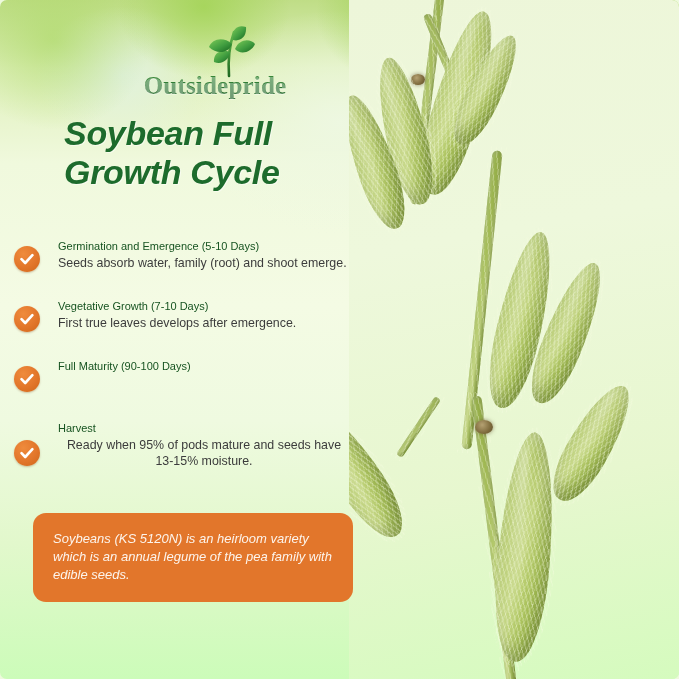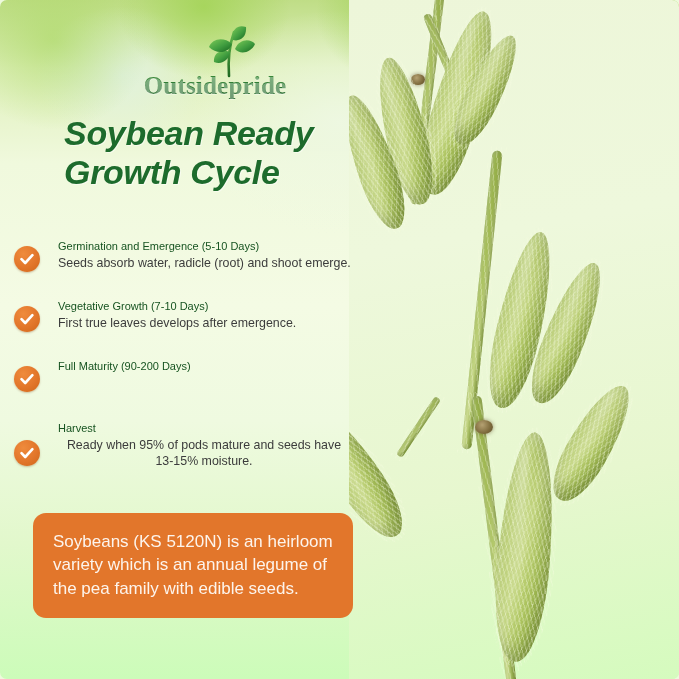--- a/index.html
+++ b/index.html
@@ -63,21 +63,21 @@
   .step:nth-child(3){margin-bottom:16px;}
   .badge{position:absolute;left:0;top:6px;width:26px;height:26px;border-radius:50%;
     background:radial-gradient(circle at 36% 30%,#ef8b3c 0%,#e2762b 55%,#cf6519 100%);
     box-shadow:0 1px 2px rgba(120,60,10,.3);}
   .badge svg{position:absolute;left:5px;top:5px;}
   .step-title{font-size:11px;font-weight:400;color:#165320;line-height:1.25;margin-bottom:1px;}
   .step-desc{font-size:12.4px;color:#3c3c3c;line-height:1.33;}
   
   #callout{position:absolute;left:33px;top:513px;width:320px;
     background:#e2762b;border-radius:13px;padding:17px 20px 18px;box-sizing:border-box;}
-  #callout p{margin:0;font-size:17px;line-height:1.38;color:#fdf4ec;}
+  #callout p{margin:0;font-size:13px;line-height:1.38;font-style:italic;color:#fdf4ec;}
 </style>
 </head>
 <body>
 
 <div id="poster">
 
   <div id="photo">
 
     <div class="stem" style="left:74px;top:-10px;width:9px;height:215px;transform:rotate(7deg);"></div>
     <div class="stem" style="left:96px;top:10px;width:8px;height:120px;transform:rotate(-22deg);"></div>
@@ -121,53 +121,53 @@
         <path d="M38 26 C28 22 21 28 22 36 C30 39 37 34 38 26 Z" fill="url(#lf)"></path>
         <path d="M40 18 C31 10 20 13 17 21 C25 29 37 27 40 18 Z" fill="url(#lf)"></path>
         <path d="M41 14 C39 3 46 -2 54 1 C55 11 48 16 41 14 Z" fill="url(#lf)"></path>
         <path d="M43 23 C47 13 58 12 63 18 C59 27 48 29 43 23 Z" fill="url(#lf)"></path>
       </svg>
     </div>
     <div id="logo-text">Outsidepride</div>
   </div>
 
   <div id="headline">
-    <span>Soybean Ready</span>
+    <span>Soybean Full</span>
     <span>Growth Cycle</span>
   </div>
 
   <div id="steps">
 
     <div class="step">
       <span class="badge">
         <svg width="16" height="16" viewBox="0 0 16 16">
             <path d="M2.5 8.2 L6.2 12 L13.4 4.2" stroke="#ffffff" stroke-width="2.6" fill="none" stroke-linecap="round" stroke-linejoin="round"></path>
           </svg>
       </span>
       <div class="step-title">Germination and Emergence (5-10 Days)</div>
-      <div class="step-desc">Seeds absorb water, radicle (root) and shoot emerge.</div>
+      <div class="step-desc">Seeds absorb water, family (root) and shoot emerge.</div>
     </div>
 
     <div class="step">
       <span class="badge">
         <svg width="16" height="16" viewBox="0 0 16 16">
             <path d="M2.5 8.2 L6.2 12 L13.4 4.2" stroke="#ffffff" stroke-width="2.6" fill="none" stroke-linecap="round" stroke-linejoin="round"></path>
           </svg>
       </span>
       <div class="step-title">Vegetative Growth (7-10 Days)</div>
       <div class="step-desc">First true leaves develops after emergence.</div>
     </div>
 
     <div class="step">
       <span class="badge">
         <svg width="16" height="16" viewBox="0 0 16 16">
             <path d="M2.5 8.2 L6.2 12 L13.4 4.2" stroke="#ffffff" stroke-width="2.6" fill="none" stroke-linecap="round" stroke-linejoin="round"></path>
           </svg>
       </span>
-      <div class="step-title">Full Maturity (90-200 Days)</div>
+      <div class="step-title">Full Maturity (90-100 Days)</div>
     </div>
 
     <div class="step">
       <span class="badge" style="top:18px;">
         <svg width="16" height="16" viewBox="0 0 16 16">
             <path d="M2.5 8.2 L6.2 12 L13.4 4.2" stroke="#ffffff" stroke-width="2.6" fill="none" stroke-linecap="round" stroke-linejoin="round"></path>
           </svg>
       </span>
       <div class="step-title">Harvest</div>
       <div class="step-desc" style="max-width:292px;text-align:center;">Ready when 95% of pods mature and seeds have 13-15% moisture.</div>

